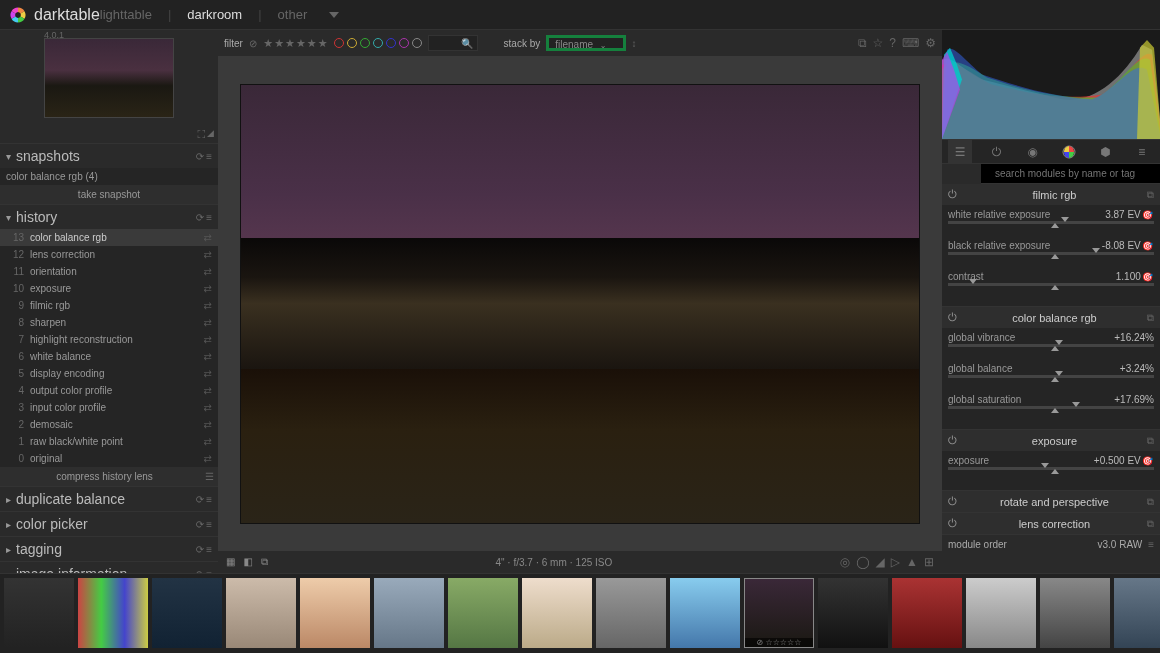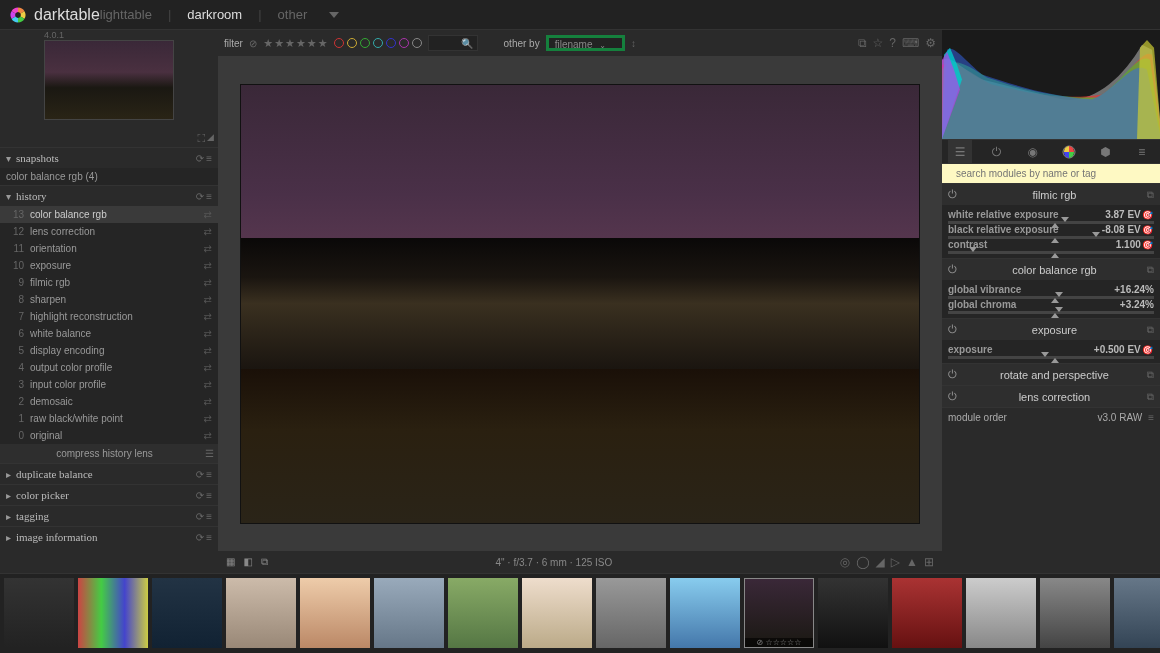--- a/index.html
+++ b/index.html
@@ -15,21 +15,21 @@
 .view-tab.active { color: #ddd; }
 .view-sep { color: #444; }
 .main { flex: 1; display: flex; overflow: hidden; }
 .left-panel { width: 218px; background: #2a2a2a; display: flex; flex-direction: column; overflow-y: auto; }
 .thumb-preview { height: 100px; display: flex; align-items: center; justify-content: center; padding: 8px; }
 .thumb-img { width: 130px; height: 80px; background: linear-gradient(180deg, #3a2838 0%, #4a3040 40%, #1a1812 60%, #2a2416 100%); border: 1px solid #444; }
 .expand-row { display: flex; justify-content: flex-end; gap: 2px; padding: 2px 4px; }
 .panel-section { border-top: 1px solid #333; }
 .section-header { display: flex; align-items: center; padding: 4px 6px; background: #2a2a2a; cursor: pointer; }
 .chevron { width: 10px; color: #999; font-size: 10px; }
-.section-title { flex: 1; font-size: 11px; color: #bbb; font-family: Liberation Serif, serif; }
+.section-title { flex: 1; font-size: 14px; color: #bbb; }
 .section-icons { display: flex; gap: 2px; font-size: 10px; color: #666; }
 .section-body { background: #252525; }
 .row-item { display: flex; align-items: center; padding: 3px 6px; font-size: 10px; color: #999; cursor: pointer; }
 .row-item.active { background: #3a3a3a; color: #ccc; }
 .row-num { width: 18px; text-align: right; margin-right: 6px; color: #666; }
 .row-icon-r { margin-left: auto; color: #555; font-size: 10px; }
 .btn-row { text-align: center; padding: 4px; font-size: 10px; color: #999; background: #2e2e2e; cursor: pointer; display: flex; align-items: center; justify-content: center; }
 .center-panel { flex: 1; display: flex; flex-direction: column; background: #333; }
 .toolbar { height: 26px; background: #2a2a2a; display: flex; align-items: center; padding: 0 6px; gap: 6px; font-size: 10px; }
 .filter-stars { display: flex; gap: 1px; }
@@ -47,29 +47,29 @@
 .bottom-toolbar { height: 22px; background: #2a2a2a; display: flex; align-items: center; padding: 0 8px; font-size: 10px; color: #888; }
 .bt-left { display: flex; gap: 8px; }
 .bt-center { flex: 1; text-align: center; }
 .bt-right { display: flex; gap: 6px; font-size: 12px; color: #666; }
 .bt-right span { cursor: pointer; }
 .right-panel { width: 218px; background: #2a2a2a; display: flex; flex-direction: column; overflow-y: auto; }
 .histogram { height: 110px; background: #1a1a1a; position: relative; border-bottom: 1px solid #333; }
 .module-tabs { height: 24px; display: flex; align-items: center; justify-content: space-around; background: #252525; border-bottom: 1px solid #333; }
 .mtab { width: 24px; height: 24px; display: flex; align-items: center; justify-content: center; color: #777; cursor: pointer; font-size: 12px; }
 .mtab.active { background: #333; }
-.module-search { padding: 2px 12px; background: #fef9c3; border-bottom: 1px solid #333; }
+.module-search { padding: 2px 12px; background: #000000; border-bottom: 1px solid #333; margin-left: 39px; }
 .module-search input { width: 100%; background: transparent; border: none; color: #666; font-size: 10px; padding: 2px; }
 .module { border-bottom: 1px solid #333; }
 .module-header { display: flex; align-items: center; padding: 4px 6px; background: #2e2e2e; cursor: pointer; }
 .power-btn { width: 14px; color: #999; font-size: 11px; }
 .module-title { flex: 1; text-align: center; font-size: 11px; color: #ccc; }
 .popout { color: #666; font-size: 10px; }
 .module-body { padding: 4px 6px; background: #252525; }
-.slider-row { margin-bottom: 0; position: relative; font-weight: bold; }
+.slider-row { margin-bottom: 16px; position: relative; }
 .slider-label { display: flex; justify-content: space-between; font-size: 10px; color: #999; margin-bottom: 1px; }
 .slider-val { color: #bbb; display: flex; gap: 2px; align-items: center; }
 .slider-track { height: 3px; background: #444; position: relative; cursor: pointer; }
 .slider-tri { position: absolute; top: -4px; width: 0; height: 0; border-left: 4px solid transparent; border-right: 4px solid transparent; border-top: 5px solid #999; }
 .slider-tri.up { border-top: none; border-bottom: 5px solid #999; top: 2px; }
 .filmstrip { height: 80px; background: #222; display: flex; padding: 4px; gap: 4px; overflow-x: hidden; border-top: 1px solid #333; }
 .film-thumb { width: 70px; height: 70px; background: #333; flex-shrink: 0; cursor: pointer; position: relative; }
 .film-thumb.selected { border: 1px solid #888; }
 .module-order { display: flex; align-items: center; padding: 4px 6px; background: #2a2a2a; font-size: 10px; }
 .picker-icon { font-size: 9px; color: #666; }
@@ -121,20 +121,21 @@
         <span class="section-title">snapshots</span>
         <span class="section-icons">
             <span>⟳</span> 
             <span>≡</span>
           </span>
       </div>
       <div class="section-body">
         <div class="row-item">
             <span>color balance rgb (4)</span>
           </div>
+        <div class="btn-row">take snapshot</div>
       </div>
     </div>
 
     <div class="panel-section">
       <div class="section-header">
         <span class="chevron">▾</span>
         <span class="section-title">history</span>
         <span class="section-icons">
             <span>⟳</span> 
             <span>≡</span>
@@ -277,21 +278,21 @@
           <div class="color-dot" style="border-color: rgb(204, 170, 51);"></div>
           <div class="color-dot" style="border-color: rgb(51, 170, 51);"></div>
           <div class="color-dot" style="border-color: rgb(51, 170, 170);"></div>
           <div class="color-dot" style="border-color: rgb(51, 51, 204);"></div>
           <div class="color-dot" style="border-color: rgb(170, 51, 170);"></div>
           <div class="color-dot" style="border-color: rgb(136, 136, 136);"></div>
         </div>
       <div class="search-box">
           <span style="position:absolute;right:3px;color:#555;font-size:10px">🔍</span>
         </div>
-      <span style="margin-left:20px">other by</span>
+      <span style="margin-left:20px">stack by</span>
       <span class="sort-select"><span>filename</span> <span style="font-size:8px;margin-left:4px">⌄</span></span>
       <span style="color:#666">↕</span>
       <div class="toolbar-right">
         <span>⧉</span>
         <span>☆</span>
         <span>?</span>
         <span>⌨</span>
         <span>⚙</span>
       </div>
     </div>
@@ -400,25 +401,35 @@
               <span>global vibrance</span>
               <span class="slider-val">+16.24% </span>
             </div>
             <div class="slider-track">
               <div class="slider-tri" style="left:52%"></div>
               <div class="slider-tri up" style="left:50%"></div>
             </div>
           </div>
           <div class="slider-row">
             <div class="slider-label">
-              <span>global chroma</span>
+              <span>global balance</span>
               <span class="slider-val">+3.24% </span>
             </div>
             <div class="slider-track">
               <div class="slider-tri" style="left:52%"></div>
+              <div class="slider-tri up" style="left:50%"></div>
+            </div>
+          </div>
+          <div class="slider-row">
+            <div class="slider-label">
+              <span>global saturation</span>
+              <span class="slider-val">+17.69% </span>
+            </div>
+            <div class="slider-track">
+              <div class="slider-tri" style="left:60%"></div>
               <div class="slider-tri up" style="left:50%"></div>
             </div>
           </div>
         </div>
     </div>
 
     <div class="module">
       <div class="module-header">
         <span class="power-btn">⏻</span>
         <span class="module-title">exposure</span>

